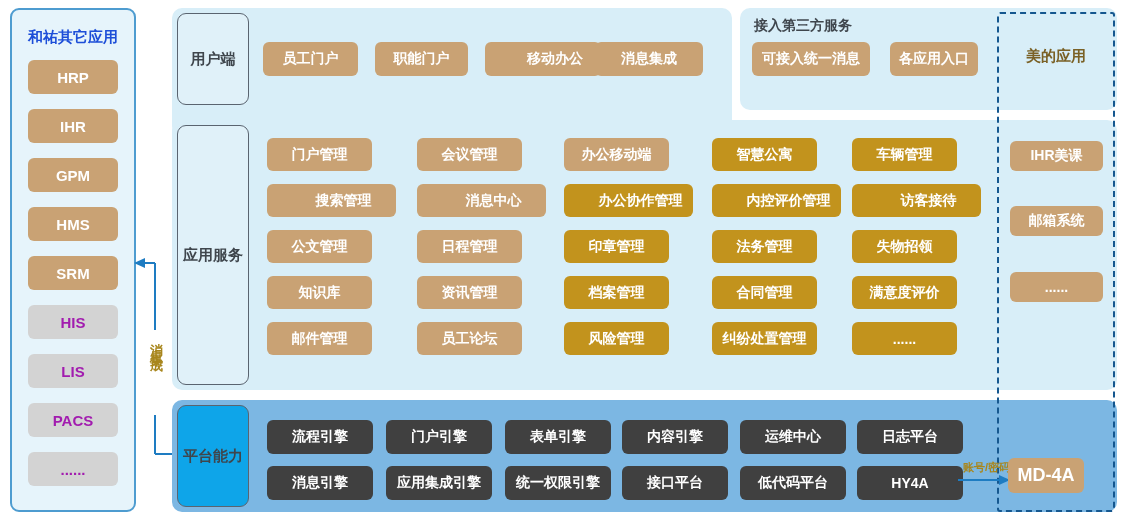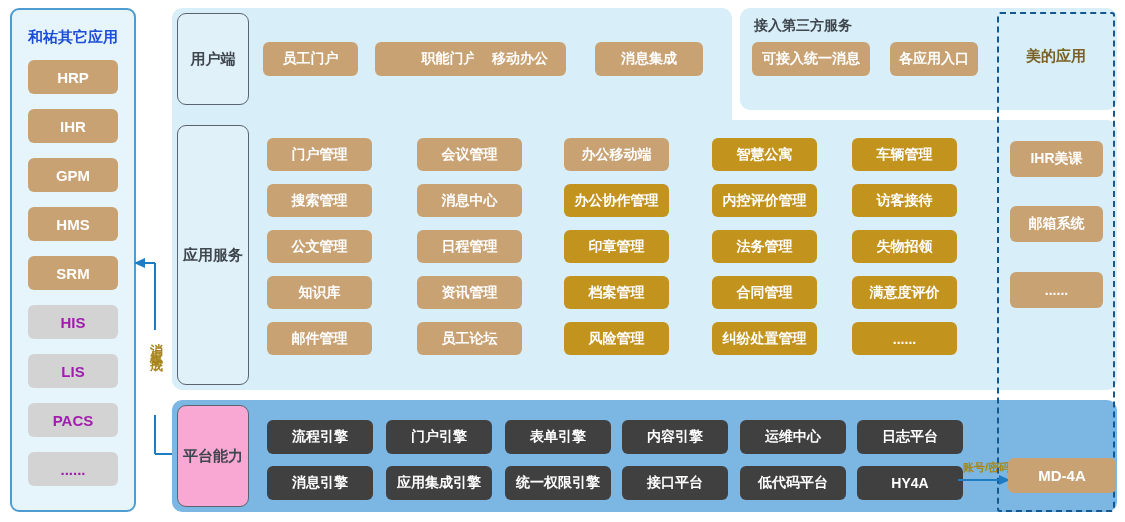--- a/index.html
+++ b/index.html
@@ -38,51 +38,51 @@
   .panel-platform{left:172px;top:400px;width:945px;height:112px;background:#7CB7E3;}
   .label-box{
     position:absolute;left:5px;top:5px;width:72px;box-sizing:border-box;
     border:1.5px solid #5A6470;border-radius:9px;
     background:rgba(255,255,255,0.22);
     display:flex;align-items:center;justify-content:center;
     font-size:15px;font-weight:700;color:#3F464D;
   }
   .panel-user .label-box{height:92px;}
   .panel-apps .label-box{height:260px;}
-  .panel-platform .label-box{height:102px;background:#f9a8d4;}
+  .panel-platform .label-box{height:102px;background:#0ea5e9;}
   .panel-title{
     position:absolute;left:14px;top:9px;font-size:14px;font-weight:700;color:#3F464D;
   }
   
   .u-row{top:34px;height:34px;}
-  .u1{left:91px;width:95px;} .u2{left:203px;width:93px;padding-left:28px;}
-  .u3{left:302px;width:92px;} .u4{left:423px;width:108px;}
+  .u1{left:91px;width:95px;} .u2{left:203px;width:93px;}
+  .u3{left:313px;width:92px;padding-left:24px;} .u4{left:423px;width:108px;}
   
   .t1{left:12px;top:34px;width:118px;height:34px;}
   .t2{left:150px;top:34px;width:88px;height:34px;}
   
   .ag{width:105px;height:33px;}
   .c1{left:95px;} .c2{left:245px;} .c3{left:392px;} .c4{left:540px;} .c5{left:680px;}
-  .r1{top:18px;} .r2{top:64px;} .r3{top:110px;} .r4{top:156px;} .r5{top:202px;}
+  .r1{top:18px;} .r2{top:64px;padding-left:24px;} .r3{top:110px;} .r4{top:156px;} .r5{top:202px;}
   
   .pg{width:106px;height:34px;}
   .pc1{left:95px;} .pc2{left:214px;} .pc3{left:333px;} .pc4{left:450px;} .pc5{left:568px;} .pc6{left:685px;}
   .pr1{top:20px;} .pr2{top:66px;}
   
   .dashed-frame{
     position:absolute;left:997px;top:12px;width:114px;height:496px;
     border:2px dashed #15578F;border-radius:3px;pointer-events:none;
   }
   .midea-title{
     position:absolute;left:997px;top:47px;width:118px;text-align:center;
     font-size:15px;font-weight:700;color:#7A6126;
   }
-  .midea-chip{left:1010px;width:93px;height:36px;}
+  .midea-chip{left:1010px;width:93px;height:30px;}
   .m1{top:141px;} .m2{top:206px;} .m3{top:272px;}
-  .md4a{left:1008px;top:458px;width:108px;height:35px;font-size:15px;}
+  .md4a{left:1008px;top:458px;width:76px;height:35px;font-size:18px;}
   
   .conn-svg{position:absolute;left:130px;top:250px;width:58px;height:212px;}
   .conn-label{
     position:absolute;left:147px;top:333px;width:18px;height:84px;
     writing-mode:vertical-rl;text-orientation:upright;letter-spacing:5px;
     font-size:13px;font-weight:700;color:#A8861D;line-height:18px;
   }
   .md4a-arrow{position:absolute;left:958px;top:472px;width:52px;height:16px;}
   .md4a-arrow-label{
     position:absolute;left:963px;top:460px;font-size:11px;font-weight:700;color:#A8861D;

